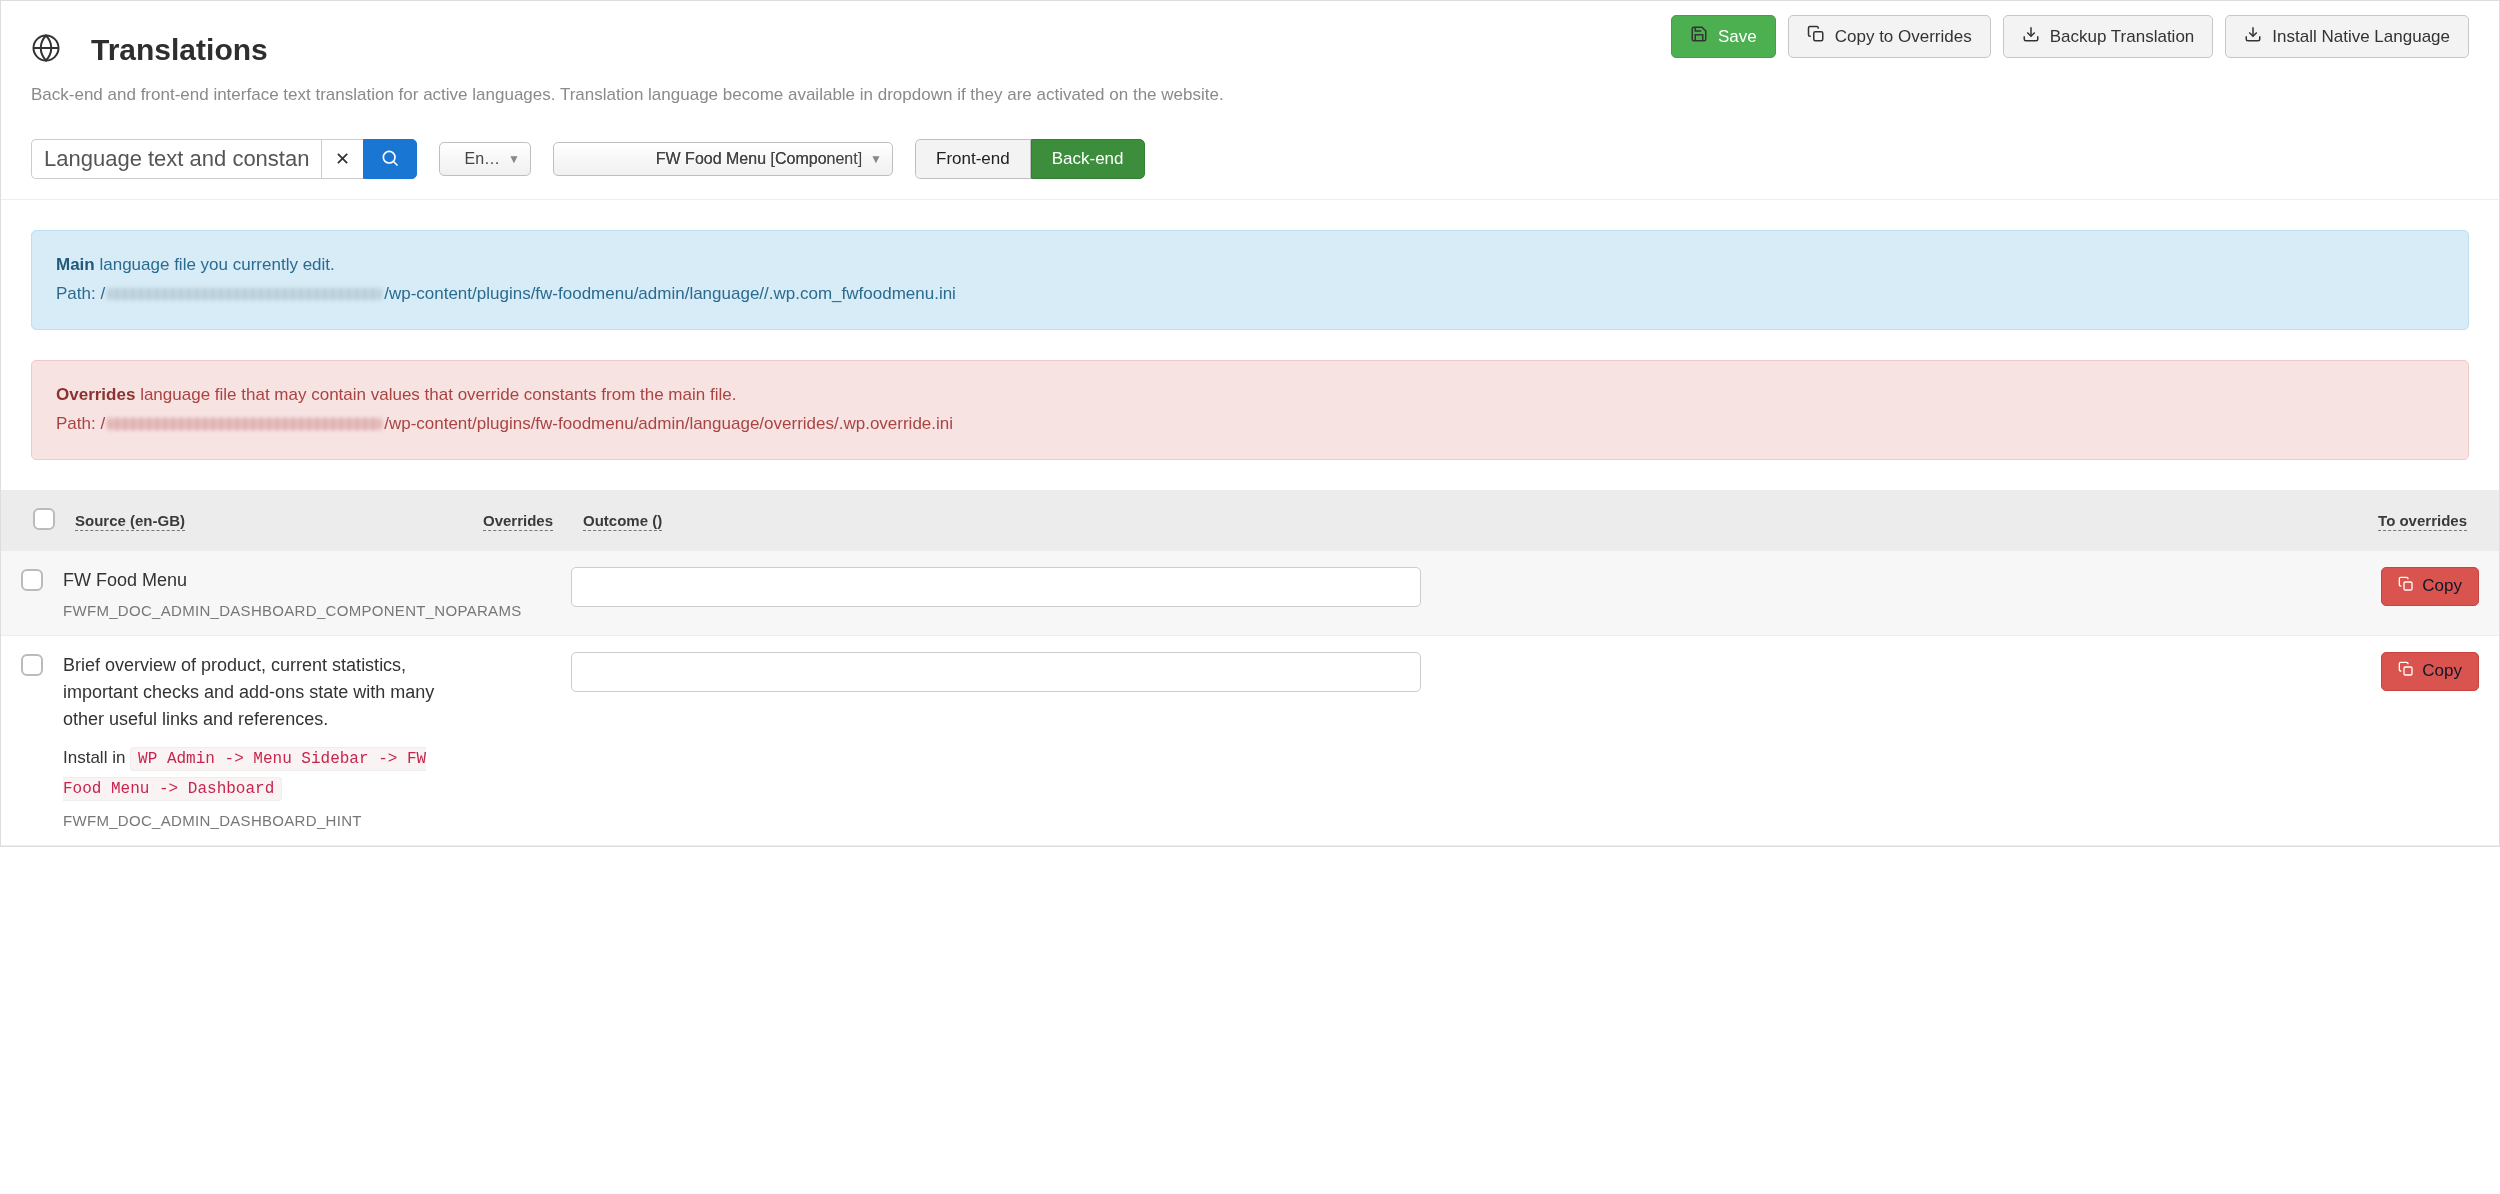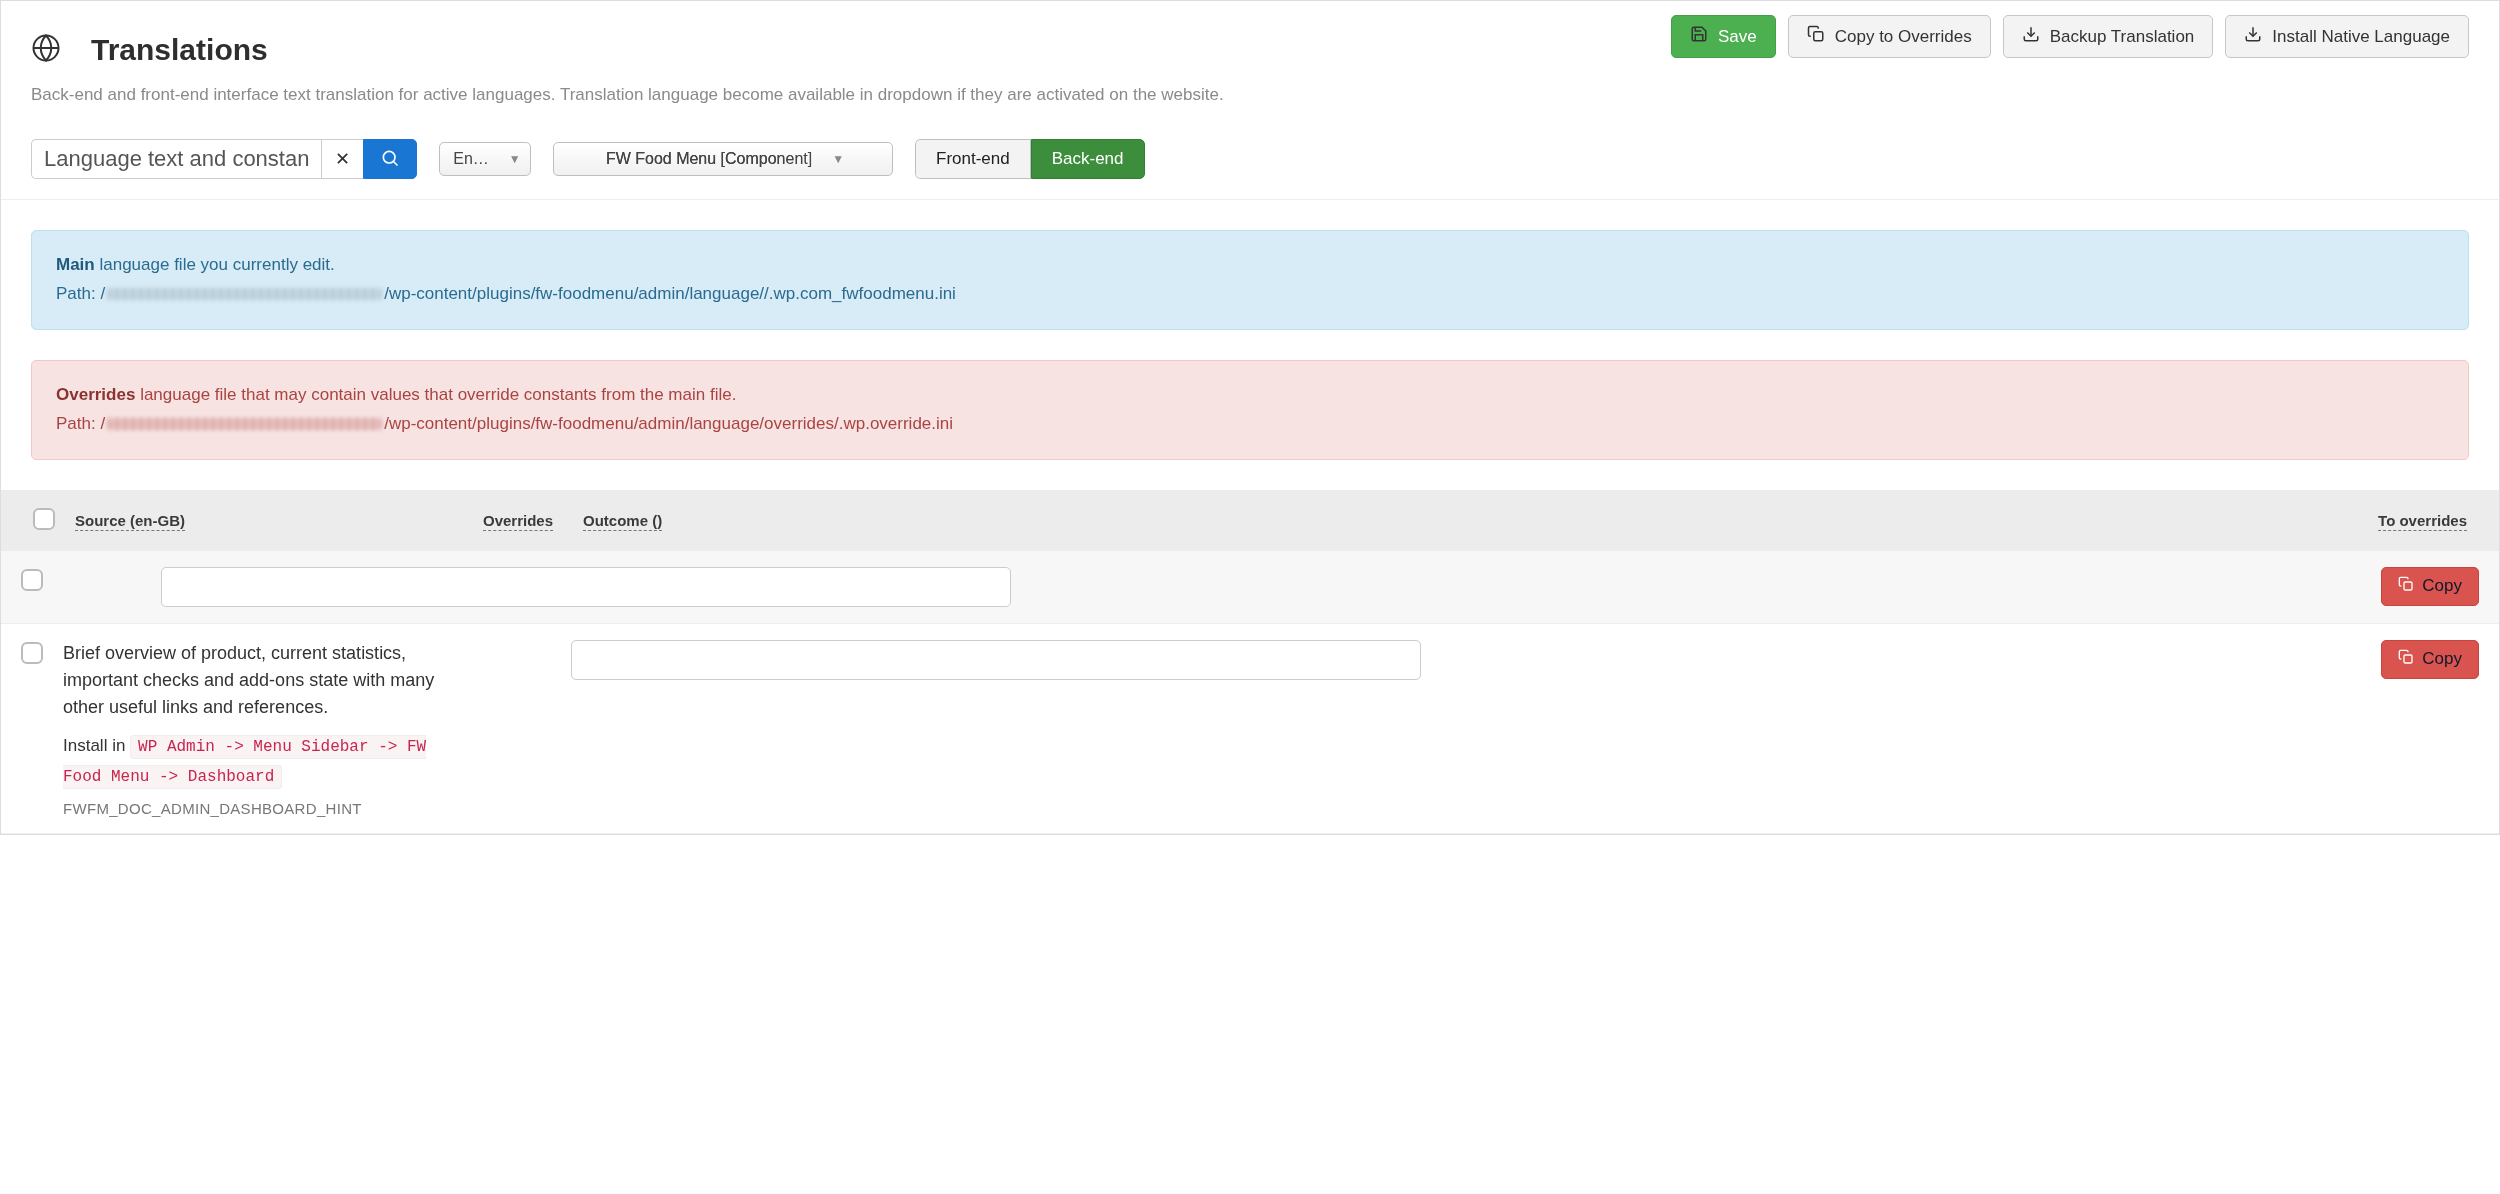--- a/index.html
+++ b/index.html
@@ -59,22 +59,22 @@
   .search-btn {
     width: 54px; height: 40px; border: 1px solid #1976d2; background: #1976d2;
     border-radius: 0 5px 5px 0; cursor: pointer;
     display: flex; align-items: center; justify-content: center;
   }
   .search-btn svg { width: 20px; height: 20px; stroke: #fff; stroke-width: 2; fill: none; }
 
   .select {
     height: 34px; border: 1px solid #bfbfbf; border-radius: 5px;
     background: linear-gradient(#fff, #f0f0f0);
-    display: flex; align-items: center; justify-content: center;
-    padding: 0 10px 0 14px; cursor: pointer; font-size: 16px; color: #444; gap: 12px;
+    display: flex; align-items: center; justify-content: flex-end;
+    padding: 0 10px 0 14px; cursor: pointer; font-size: 16px; color: #444;
   }
   .select-lang { width: 92px; }
   .select-comp { width: 340px; }
   .select-comp .sel-label { background: linear-gradient(to right, #444 80%, rgba(68,68,68,0) 100%); -webkit-background-clip: text; background-clip: text; }
   .chev { color: #888; font-size: 12px; margin-left: 8px; }
 
   .toggle-group { display: flex; border-radius: 5px; overflow: hidden; }
   .toggle-btn {
     padding: 9px 20px; font-size: 17px; border: 1px solid #bfbfbf;
     background: #f3f3f3; color: #222; cursor: pointer;
@@ -282,20 +282,24 @@
     </div>
     <div class="col-to">
       <span class="th-dash">To overrides</span>
     </div>
   </div>
 
   <div class="row alt">
     <div class="col-chk">
       <span class="chk"></span>
     </div>
+    <div class="col-source">
+      <div class="source-text">FW Food Menu</div>
+      <div class="constant">FWFM_DOC_ADMIN_DASHBOARD_COMPONENT_NOPARAMS</div>
+    </div>
     <div class="col-over"></div>
     <div class="col-outcome">
       <input class="outcome-input" type="text" value="" style="">
     </div>
     <div class="col-to">
       <button class="copy-btn">
         <span>
           <svg viewBox="0 0 24 24">
               <rect x="9" y="9" width="12" height="12" rx="2"></rect>
               <path d="M5 15H4a2 2 0 0 1-2-2V4a2 2 0 0 1 2-2h9a2 2 0 0 1 2 2v1"></path>

